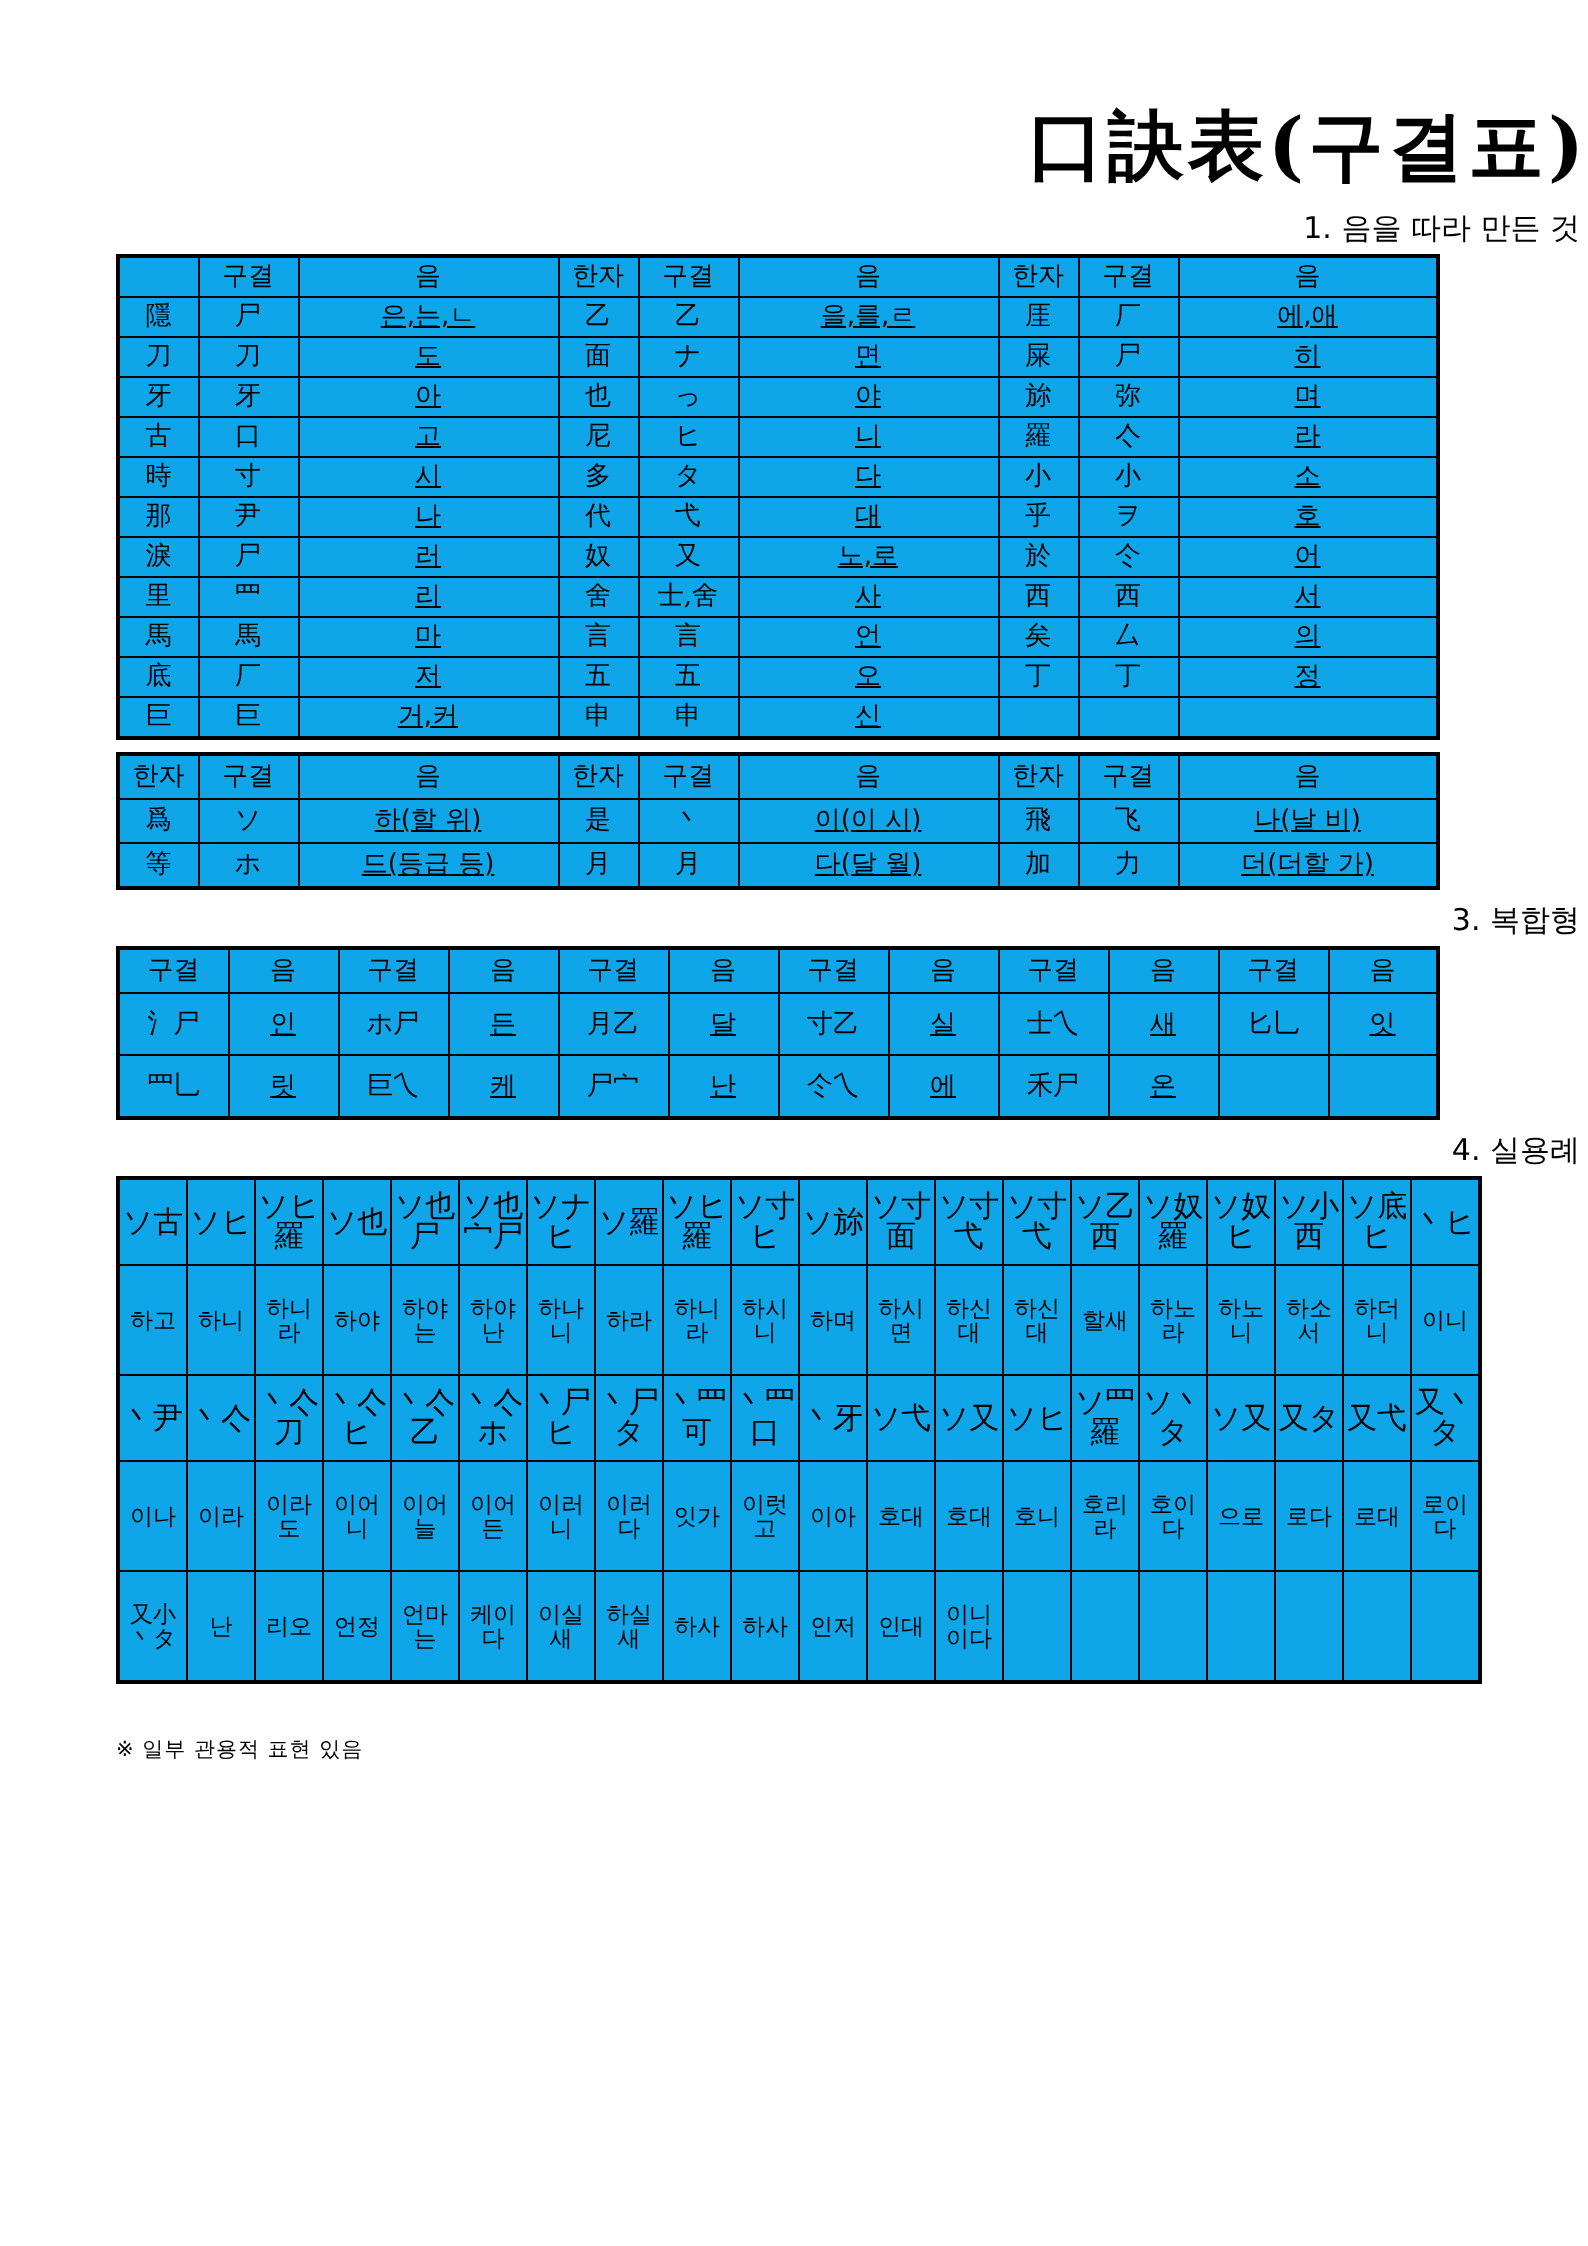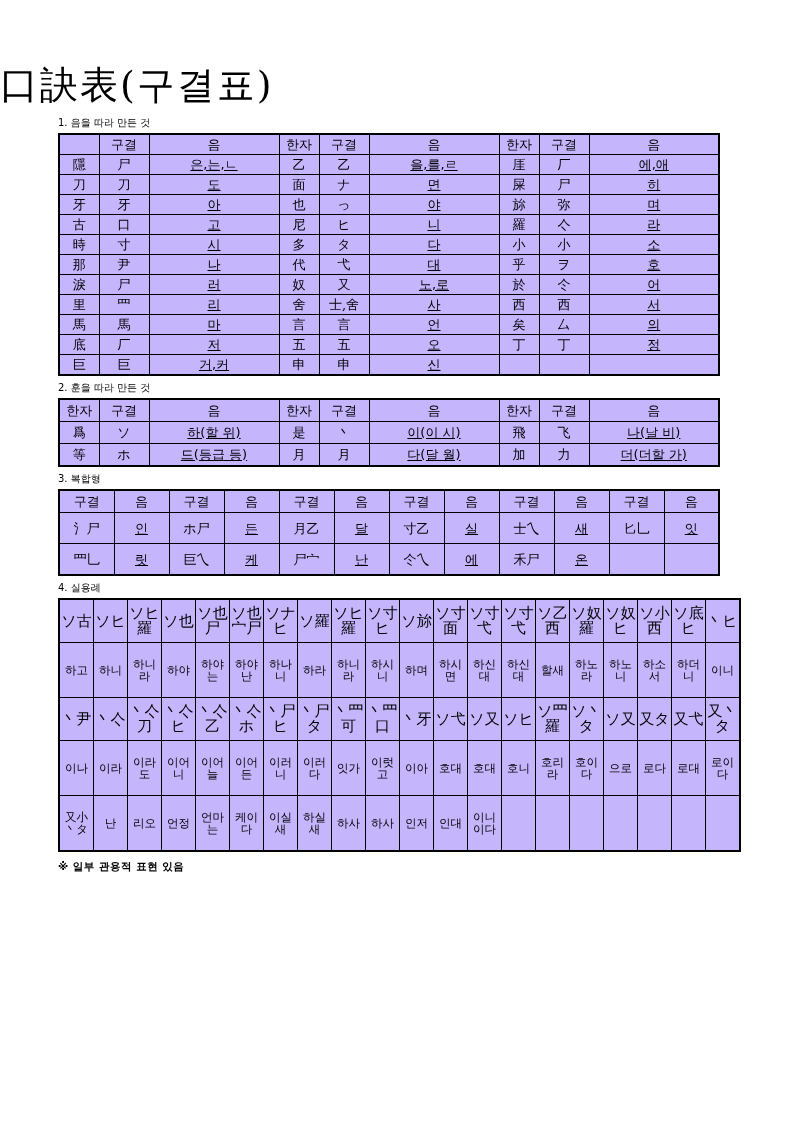--- a/index.html
+++ b/index.html
@@ -14,44 +14,45 @@
     overflow: hidden;
   }
   .page {
     position: relative;
     width: 794px;
     height: 1123px;
     padding: 0;
     box-sizing: border-box;
   }
   .doc-title {
-    text-align: left;
+    text-align: right;
     font-family: "DejaVu Serif", "Liberation Serif", serif;
-    font-weight: normal;
+    font-weight: bold;
     font-size: 38px;
     letter-spacing: 2px;
     margin: 0;
-    padding-top: 60px;
+    padding-top: 48px;
     padding-bottom: 6px;
   }
   .section-label {
-    font-size: 10px;
+    font-size: 15px;
     margin: 0 4px 4px 58px;
     letter-spacing: 0px;
     line-height: 1.2;
+    text-align: right;
   }
   .tbl-wrap {
     margin: 0 0 6px 58px;
     width: 660px;
   }
   table.grid {
     border-collapse: collapse;
     table-layout: fixed;
     width: 660px;
-    background: #c4b5fd;
+    background: #0ea5e9;
   }
   table.grid td, table.grid th {
     border: 1px solid #000;
     text-align: center;
     vertical-align: middle;
     font-weight: normal;
     padding: 0;
     font-size: 13px;
     line-height: 1.0;
     overflow: hidden;
@@ -109,24 +110,23 @@
     padding: 1px 0;
   }
   .vert {
     display: block;
     width: 100%;
     word-break: break-all;
     white-space: normal;
     line-height: 1.05;
   }
   .footnote {
-    margin: 8px 0 0 58px;
+    margin: 26px 0 0 58px;
     font-size: 10.5px;
     letter-spacing: 0.5px;
-    font-weight: bold;
   }
 </style>
 </head>
 <body>
 
 <div class="page">
 
   <h1 class="doc-title">口訣表(구결표)</h1>
 
   <div class="section-label">1. 음을 따라 만든 것</div>
@@ -273,21 +273,20 @@
             <td class="gugyeol">申</td>
             <td class="eum">신</td>
             <td class="hanja grp-start"></td>
             <td class="gugyeol"></td>
             <td class="eum"></td>
           </tr>
         </tbody>
     </table>
   </div>
 
-  <div class="section-label">2. 훈을 따라 만든 것</div>
   <div class="tbl-wrap">
     <table class="grid" id="table2">
       <colgroup>
         <col class="c-hanja">
           <col class="c-gugyeol">
           <col class="c-eum">
         <col class="c-hanja">
           <col class="c-gugyeol">
           <col class="c-eum">
         <col class="c-hanja">

